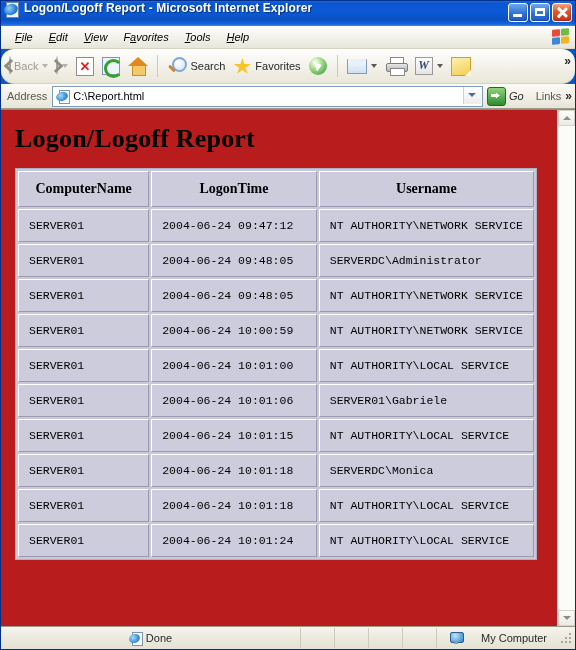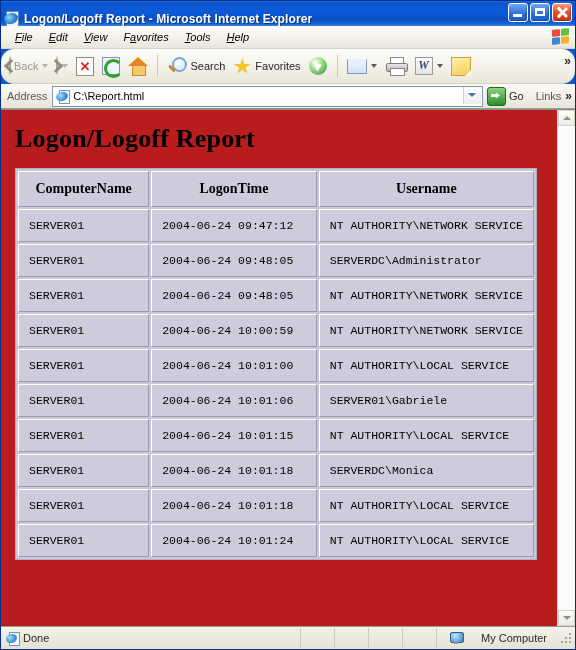--- a/index.html
+++ b/index.html
@@ -27,21 +27,21 @@
     flex-direction: column;
   }
 
   
   .titlebar {
     height: 25px;
     flex: 0 0 25px;
     background: linear-gradient(180deg,
         #1b6ae0 0%, #0b55cc 8%, #0c5ada 40%, #0a50c4 75%, #1765d8 92%, #3c86e8 100%);
     display: flex;
-    align-items: flex-end;
+    align-items: flex-start;
     padding: 0 0 0 3px;
     position: relative;
   }
   .title-icon {
     width: 16px; height: 16px;
     margin-right: 4px;
     position: relative;
     flex: 0 0 16px;
   }
   .title-icon .pg {
@@ -368,21 +368,21 @@
     position: absolute; right: 1px; top: 0;
   }
   .addr-drop .v {
     width: 0; height: 0;
     border-left: 4px solid transparent;
     border-right: 4px solid transparent;
     border-top: 4px solid #4a6fa5;
   }
   .go-btn {
     display: flex; align-items: center; gap: 3px;
-    padding: 0 6px 0 4px; height: 20px;
+    padding: 0 6px 0 4px; height: 20px; font-style: italic;
   }
   .go-ico {
     width: 17px; height: 17px;
     background: linear-gradient(180deg,#8fd27a,#2e8c2e);
     border: 1px solid #1d6b1d;
     border-radius: 3px;
     position: relative;
   }
   .go-ico::after {
     content: ""; position: absolute; left: 3px; top: 5px;
@@ -494,21 +494,21 @@
     font-size: 11px;
     color: #2a2a2a;
   }
   .sb-pane {
     height: 20px;
     display: flex; align-items: center;
     border-right: 1px solid #cdcbbc;
     padding: 0 5px;
     box-sizing: border-box;
   }
-  .sb-done { flex: 0 0 300px; gap: 4px; }
+  .sb-done { flex: 0 0 300px; gap: 4px; justify-content: center; }
   .sb-small { flex: 0 0 34px; }
   .sb-zone { flex: 1 1 auto; gap: 18px; justify-content: center; border-right: none; }
   .sb-ie {
     width: 13px; height: 13px; position: relative; flex: 0 0 13px;
   }
   .sb-ie .pg {
     position: absolute; left: 3px; top: 0; width: 9px; height: 12px;
     background: #f8fbff; border: 1px solid #7c93b5;
   }
   .sb-ie .e {

